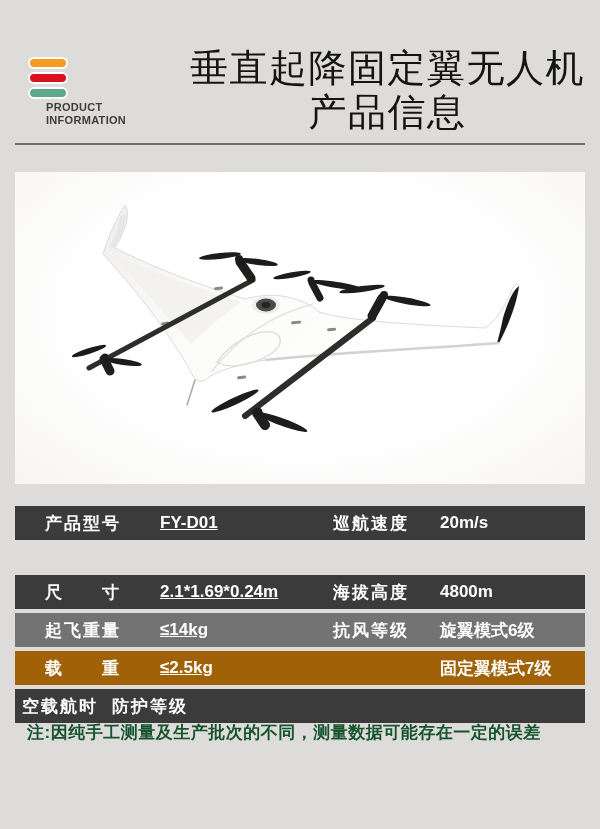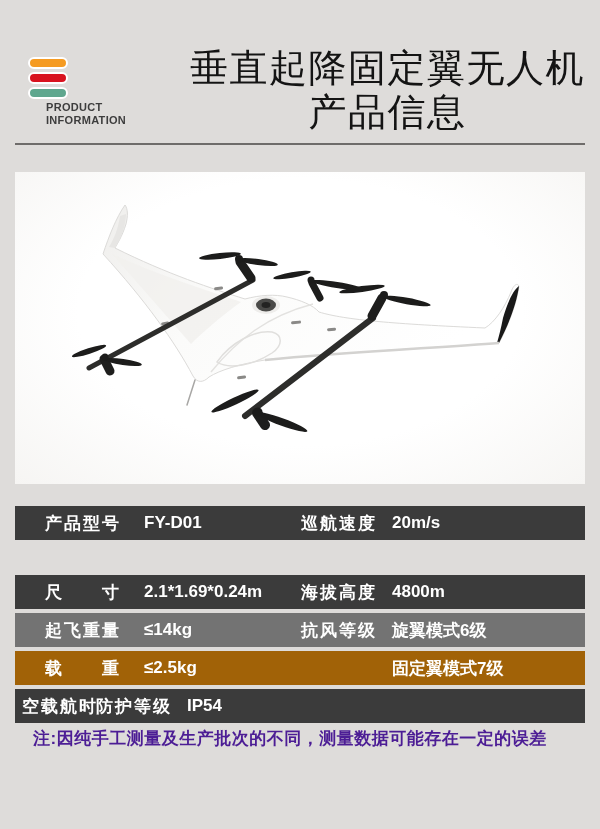--- a/index.html
+++ b/index.html
@@ -22,28 +22,28 @@
   .rule{position:absolute;top:143px;left:15px;width:570px;height:2px;background:#6e6c6a;}
 
   
   .image-box{position:absolute;top:172px;left:15px;width:570px;height:312px;
     background:radial-gradient(ellipse at 50% 45%, #ffffff 55%, #f6f5f3 100%);}
   .image-box svg{display:block;}
 
   
   .spec-table{position:absolute;top:506px;left:15px;width:570px;}
   .spec-row{height:34px;margin-bottom:4px;background:#3b3b3b;display:flex;align-items:center;
-    padding-left:30px;box-sizing:border-box;color:#ffffff;font-size:17px;font-weight:700;white-space:nowrap;}
+    padding-left:30px;box-sizing:border-box;color:#ffffff;font-size:17px;font-weight:700;white-space:nowrap;gap:16px;}
   .sl{flex:none;width:74px;text-align:justify;text-align-last:justify;}
-  .sv1{flex:none;width:157px;margin-left:25px;}
+  .sv1{flex:none;width:157px;margin-left:25px;text-decoration:underline;}
   .sl2{flex:none;width:74px;}
   .sv2{flex:1;margin-left:17px;}
 
-  .note{position:absolute;top:711px;left:17px;margin:16px;font-size:17px;font-weight:600;
-    color:#4c1d95;letter-spacing:.5px;white-space:nowrap;}
+  .note{position:absolute;top:711px;left:17px;margin:10px;font-size:17px;font-weight:600;
+    color:#14532d;letter-spacing:.5px;white-space:nowrap;}
 </style>
 </head>
 <body>
 
 <div class="page">
 
   <div class="logo">
     <div class="bar" style="background: rgb(245, 155, 34);"></div>
     <div class="bar" style="background: rgb(216, 19, 31);"></div>
     <div class="bar" style="background: rgb(95, 167, 142);"></div>
@@ -168,19 +168,18 @@
     </div>
     <div class="spec-row" style="background: #a16207;">
       <span class="sl">载重</span>
       <span class="sv1">≤2.5kg</span>
       <span class="sl sl2"></span>
       <span class="sv2">固定翼模式7级</span>
     </div>
     <div class="spec-row" style="background: rgb(59, 59, 59); padding-left: 7px;">
       <span class="sl">空载航时</span>
       <span class="sl sl2">防护等级</span>
-      <span class="sv2">IP54</span>
     </div>
   </div>
 
   <p class="note">注:因纯手工测量及生产批次的不同，测量数据可能存在一定的误差</p>
 
 </div>
 
 </body></html>

